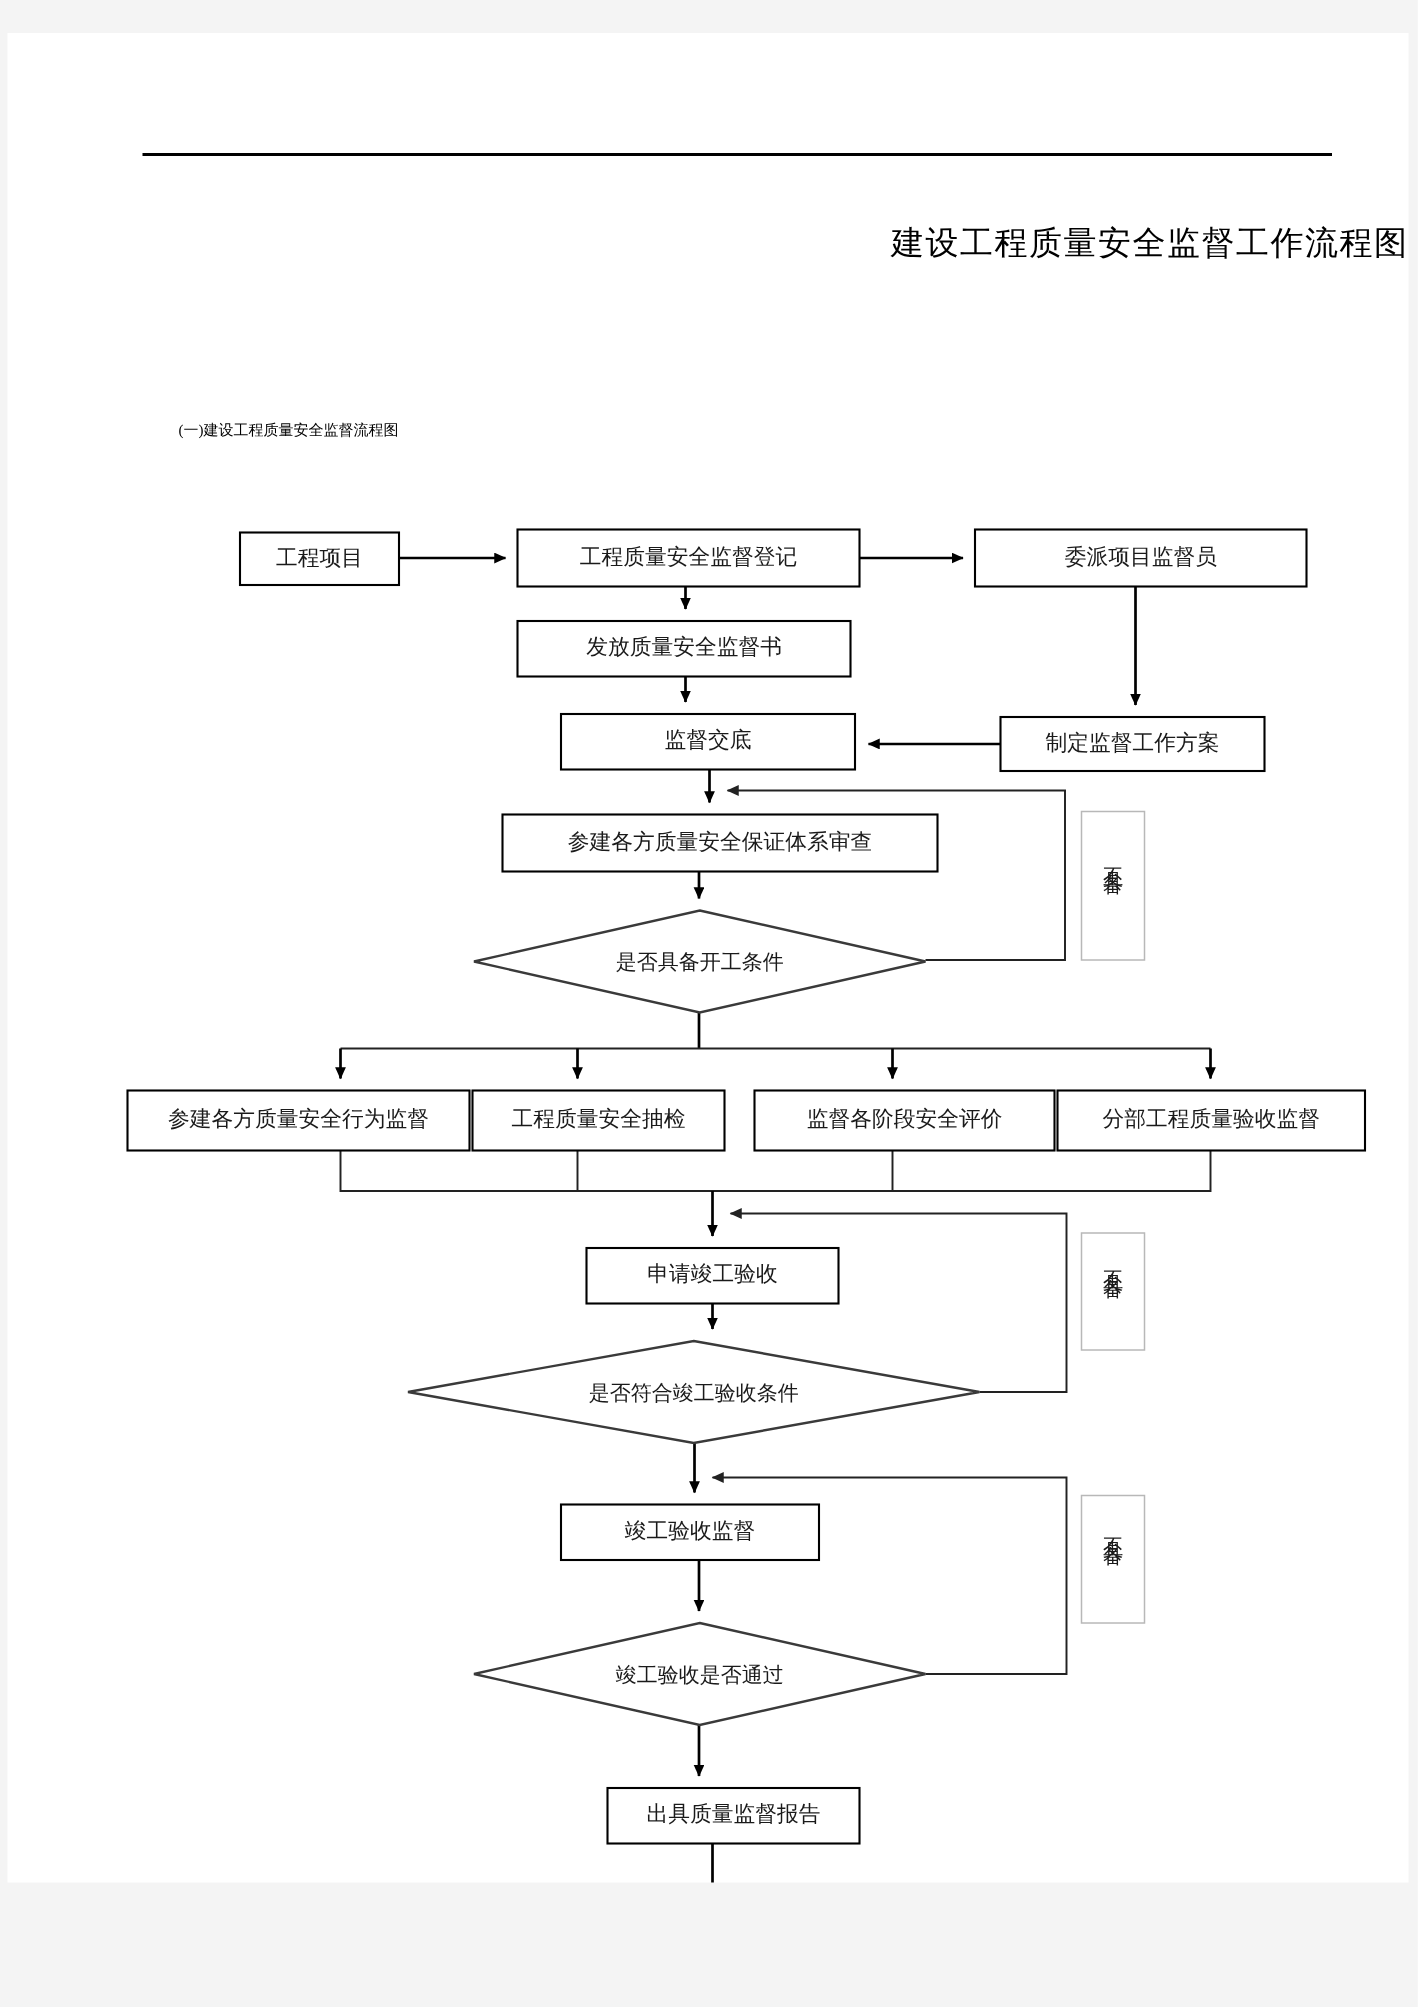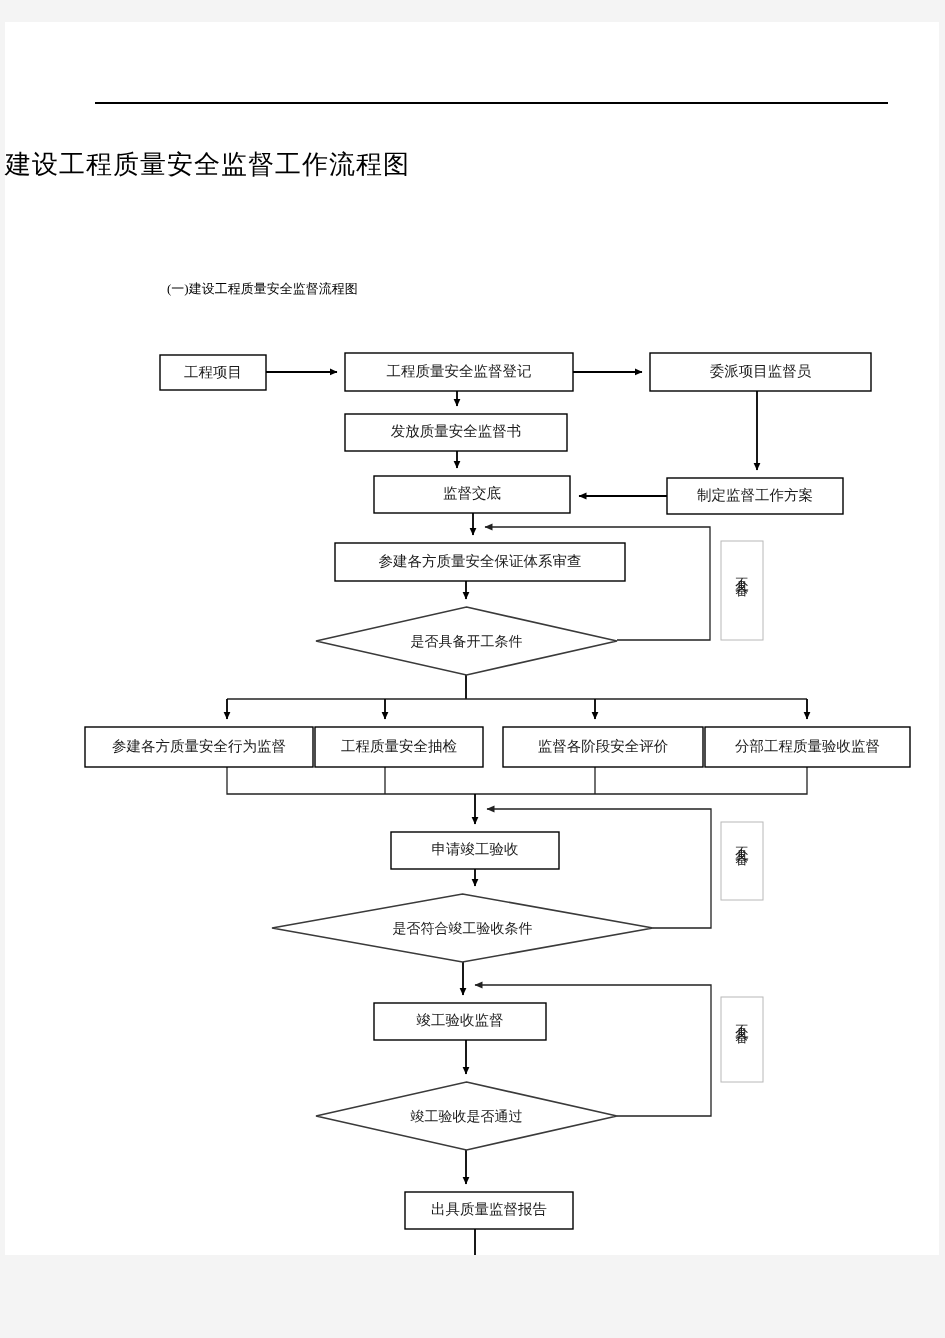--- a/index.html
+++ b/index.html
@@ -27,34 +27,33 @@
     top: 80px;
     width: 793px;
     height: 0;
     border-top: 2px solid #000000;
   }
   #doc-title {
     position: absolute;
     left: 0;
     top: 125px;
     width: 934px;
-    text-align: left;
-    font-size: 26px;
+    text-align: right;
+    font-size: 22px;
     letter-spacing: 1px;
     color: #000;
     font-family: "Liberation Serif", "DejaVu Serif", serif;
   }
   #section-label {
     position: absolute;
     left: 114px;
     top: 258px;
-    font-size: 13px;
+    font-size: 10px;
     color: #000;
     font-family: "Liberation Serif", "DejaVu Serif", serif;
-    margin-left: 48px;
   }
   #flow {
     position: absolute;
     left: 0;
     top: 0;
     width: 934px;
     height: 1233px;
   }
   svg text {
     font-family: "Liberation Serif", "DejaVu Serif", serif;

